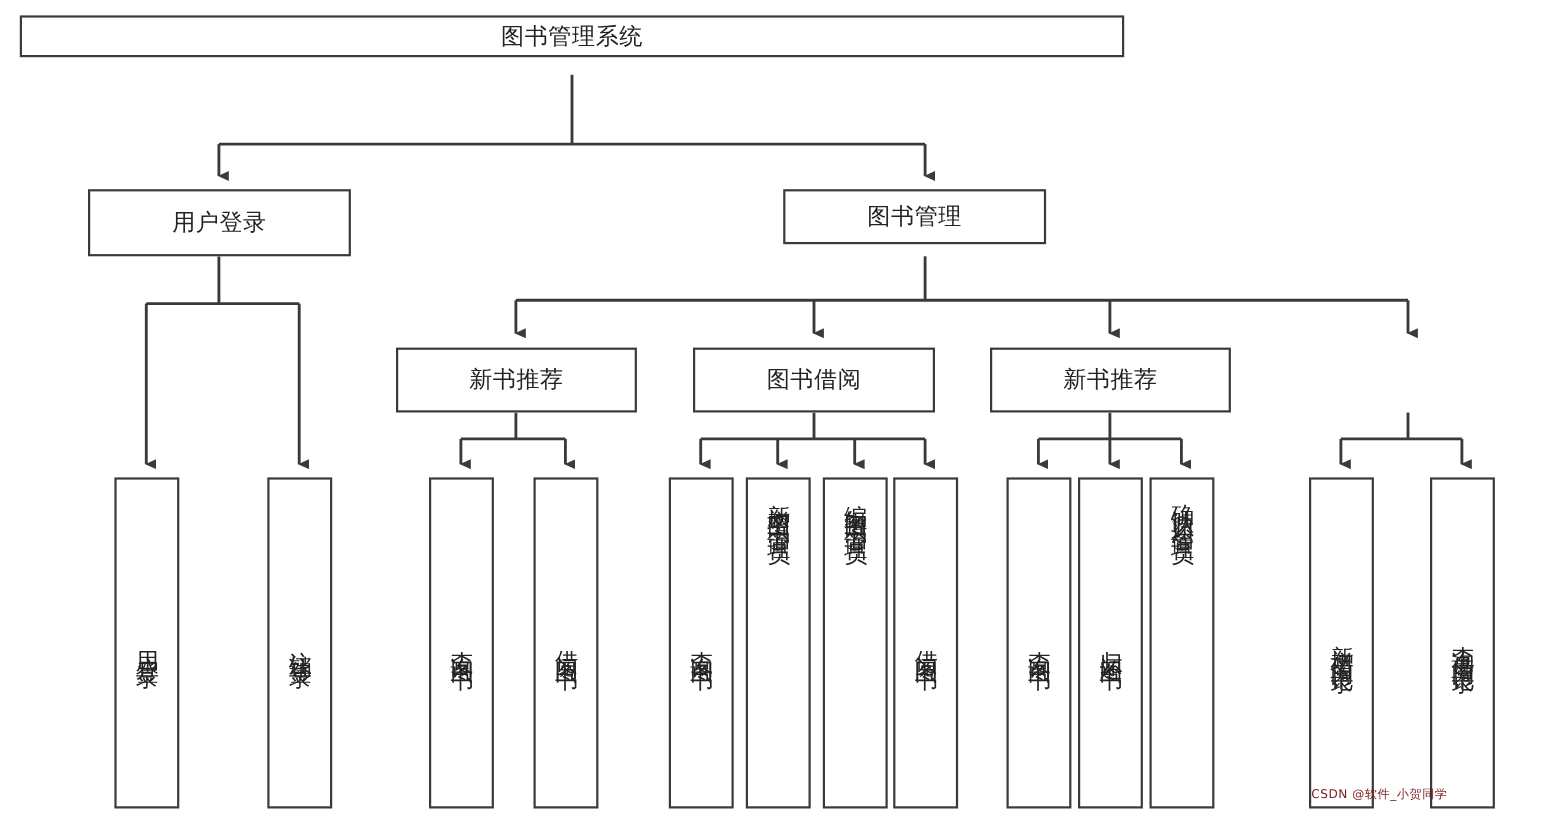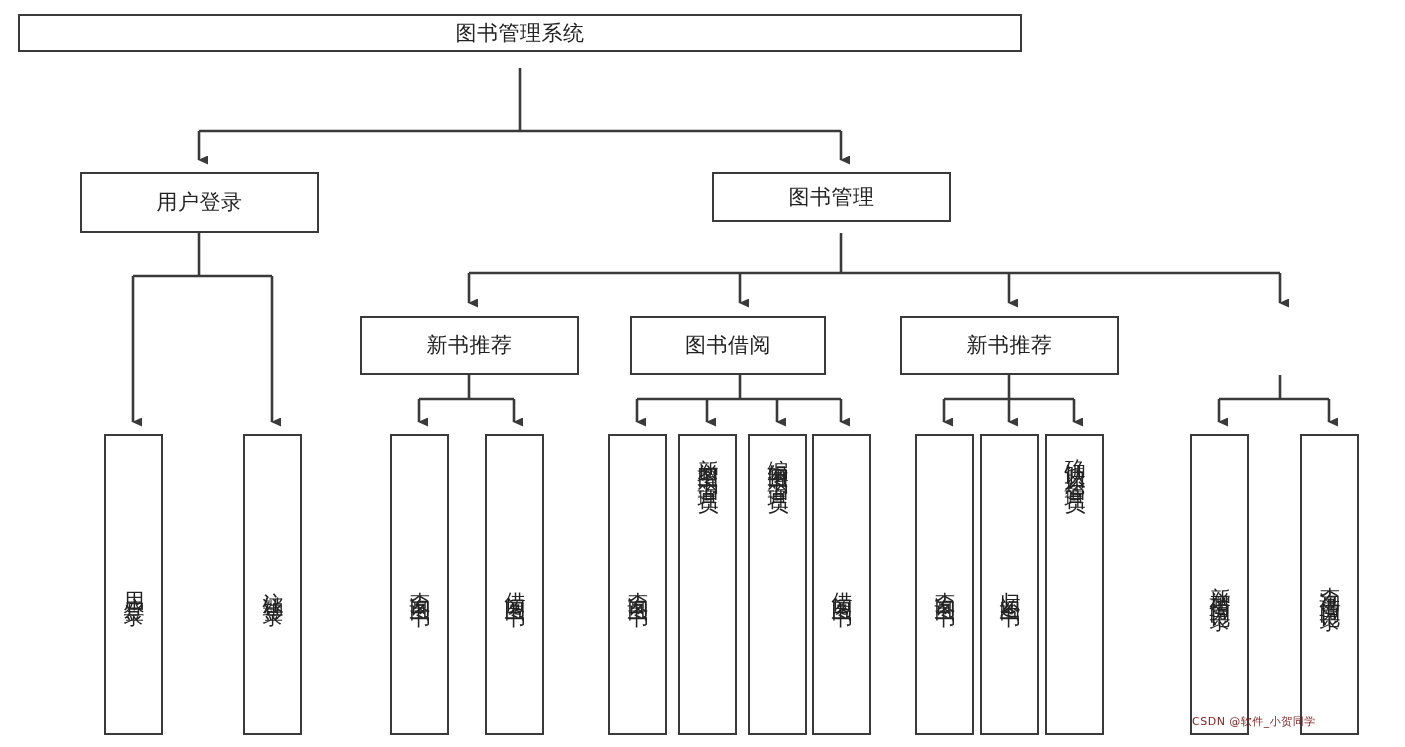--- a/index.html
+++ b/index.html
@@ -132,21 +132,21 @@
   <div class="node" style="left:80px; top:172px; width:239px; height:61px;">
     <span class="node-label">用户登录</span>
   </div>
   <div class="node" style="left:712px; top:172px; width:239px; height:50px;">
     <span class="node-label">图书管理</span>
   </div>
 
   <div class="node" style="left:360px; top:316px; width:219px; height:59px;">
     <span class="node-label">新书推荐</span>
   </div>
-  <div class="node" style="left:630px; top:316px; width:196px; height:59px;">
+  <div class="node" style="left:630px; top:316px; width:220px; height:59px;">
     <span class="node-label">图书借阅</span>
   </div>
   <div class="node" style="left:900px; top:316px; width:219px; height:59px;">
     <span class="node-label">新书推荐</span>
   </div>
 
   <div class="node vertical centered" style="left:104px; top:434px; width:59px; height:301px;">
     <span class="node-label">用户登录</span>
   </div>
   <div class="node vertical centered" style="left:243px; top:434px; width:59px; height:301px;">

